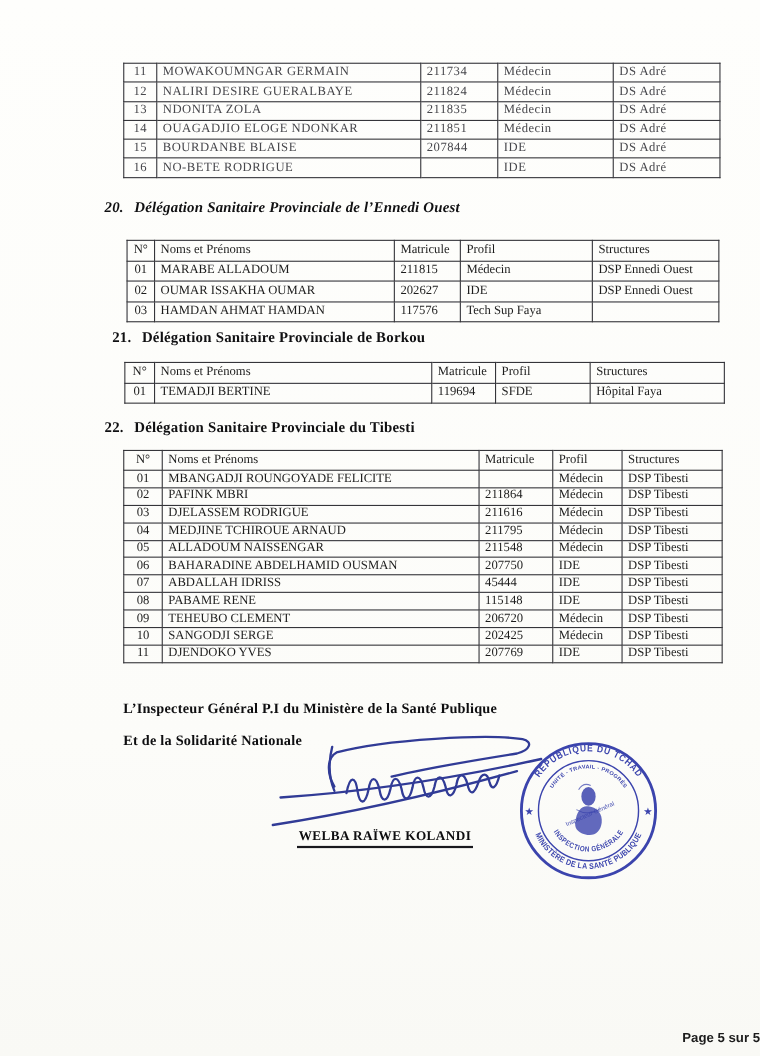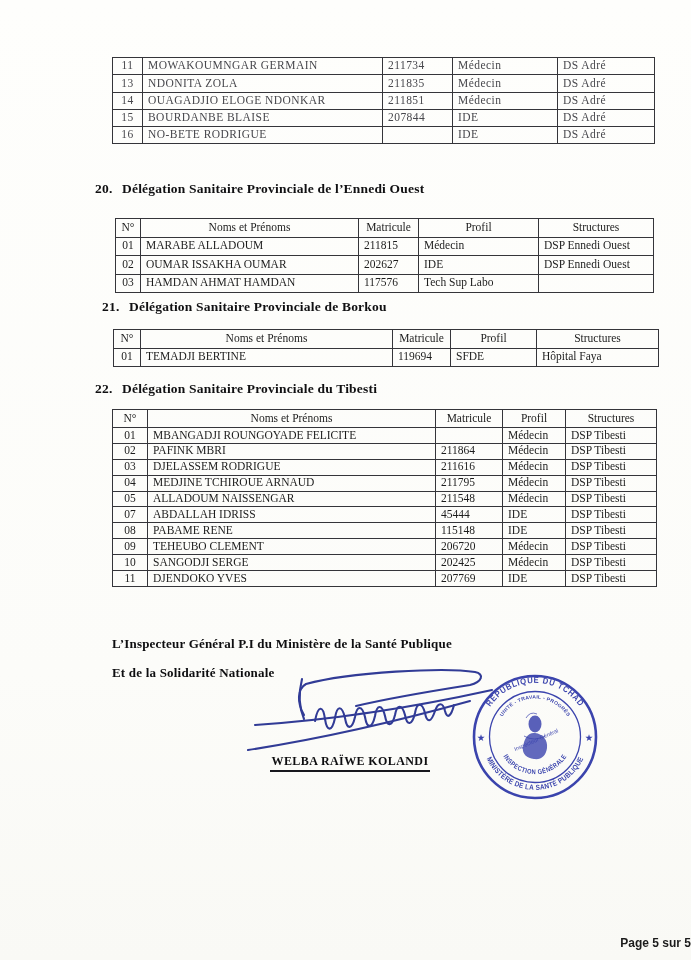--- a/index.html
+++ b/index.html
@@ -6,21 +6,21 @@
   .page{
     position:relative;width:691px;height:960px;margin:0 auto;
     background:linear-gradient(180deg,#fefefc 0%,#fcfcf9 70%,#f9f9f5 100%);
     font-family:"Liberation Serif",serif;color:#1c1c1c;overflow:hidden;
   }
   table{position:absolute;border-collapse:collapse;table-layout:fixed;background:transparent;}
   th,td{
     border:1px solid #35353a;font-size:11.5px;padding:0 5px;
     white-space:nowrap;overflow:hidden;line-height:1.2;vertical-align:middle;
   }
-  th{font-weight:normal;text-align:center;}
+  th{font-weight:normal;text-align:left;}
   th:first-child,td:first-child{text-align:center;padding:0 2px;}
   
   .t-cont{left:112px;top:57px;width:542px;}
   .t-cont td{height:16.3px;color:#47474c;letter-spacing:.45px;}
   .t20{left:115px;top:218px;width:538px;}
   .t20 th,.t20 td{height:17.5px;}
   .t21{left:113px;top:329px;width:545px;}
   .t21 th,.t21 td{height:17.5px;}
   .t22{left:112px;top:409px;width:544px;}
   .t22 th{height:17px;}
@@ -58,20 +58,27 @@
       </colgroup>
     <tbody>
         <tr>
           <td>11</td>
           <td>MOWAKOUMNGAR GERMAIN</td>
           <td>211734</td>
           <td>Médecin</td>
           <td>DS Adré</td>
         </tr>
         <tr>
+          <td>12</td>
+          <td>NALIRI DESIRE GUERALBAYE</td>
+          <td>211824</td>
+          <td>Médecin</td>
+          <td>DS Adré</td>
+        </tr>
+        <tr>
           <td>13</td>
           <td>NDONITA ZOLA</td>
           <td>211835</td>
           <td>Médecin</td>
           <td>DS Adré</td>
         </tr>
         <tr>
           <td>14</td>
           <td>OUAGADJIO ELOGE NDONKAR</td>
           <td>211851</td>
@@ -88,21 +95,21 @@
         <tr>
           <td>16</td>
           <td>NO-BETE RODRIGUE</td>
           <td></td>
           <td>IDE</td>
           <td>DS Adré</td>
         </tr>
       </tbody>
   </table>
 
-  <div class="section-h" style="left:95px;top:181px;">
+  <div class="section-h" style="left:95px;top:181px;font-style:italic;">
     <span class="num">20.</span><span>Délégation Sanitaire Provinciale de l’Ennedi Ouest</span>
   </div>
   <table class="t20">
     <colgroup>
         <col style="width:25px">
         <col style="width:218px">
         <col style="width:60px">
         <col style="width:120px">
         <col style="width:115px">
       </colgroup>
@@ -127,21 +134,21 @@
           <td>02</td>
           <td>OUMAR ISSAKHA OUMAR</td>
           <td>202627</td>
           <td>IDE</td>
           <td>DSP Ennedi Ouest</td>
         </tr>
         <tr>
           <td>03</td>
           <td>HAMDAN AHMAT HAMDAN</td>
           <td>117576</td>
-          <td>Tech Sup Labo</td>
+          <td>Tech Sup Faya</td>
           <td></td>
         </tr>
       </tbody>
   </table>
 
   <div class="section-h" style="left:102px;top:299px;">
     <span class="num">21.</span><span>Délégation Sanitaire Provinciale de Borkou</span>
   </div>
   <table class="t21">
     <colgroup>
@@ -218,20 +225,27 @@
           <td>MEDJINE TCHIROUE ARNAUD</td>
           <td>211795</td>
           <td>Médecin</td>
           <td>DSP Tibesti</td>
         </tr>
         <tr>
           <td>05</td>
           <td>ALLADOUM NAISSENGAR</td>
           <td>211548</td>
           <td>Médecin</td>
+          <td>DSP Tibesti</td>
+        </tr>
+        <tr>
+          <td>06</td>
+          <td>BAHARADINE ABDELHAMID OUSMAN</td>
+          <td>207750</td>
+          <td>IDE</td>
           <td>DSP Tibesti</td>
         </tr>
         <tr>
           <td>07</td>
           <td>ABDALLAH IDRISS</td>
           <td>45444</td>
           <td>IDE</td>
           <td>DSP Tibesti</td>
         </tr>
         <tr>

